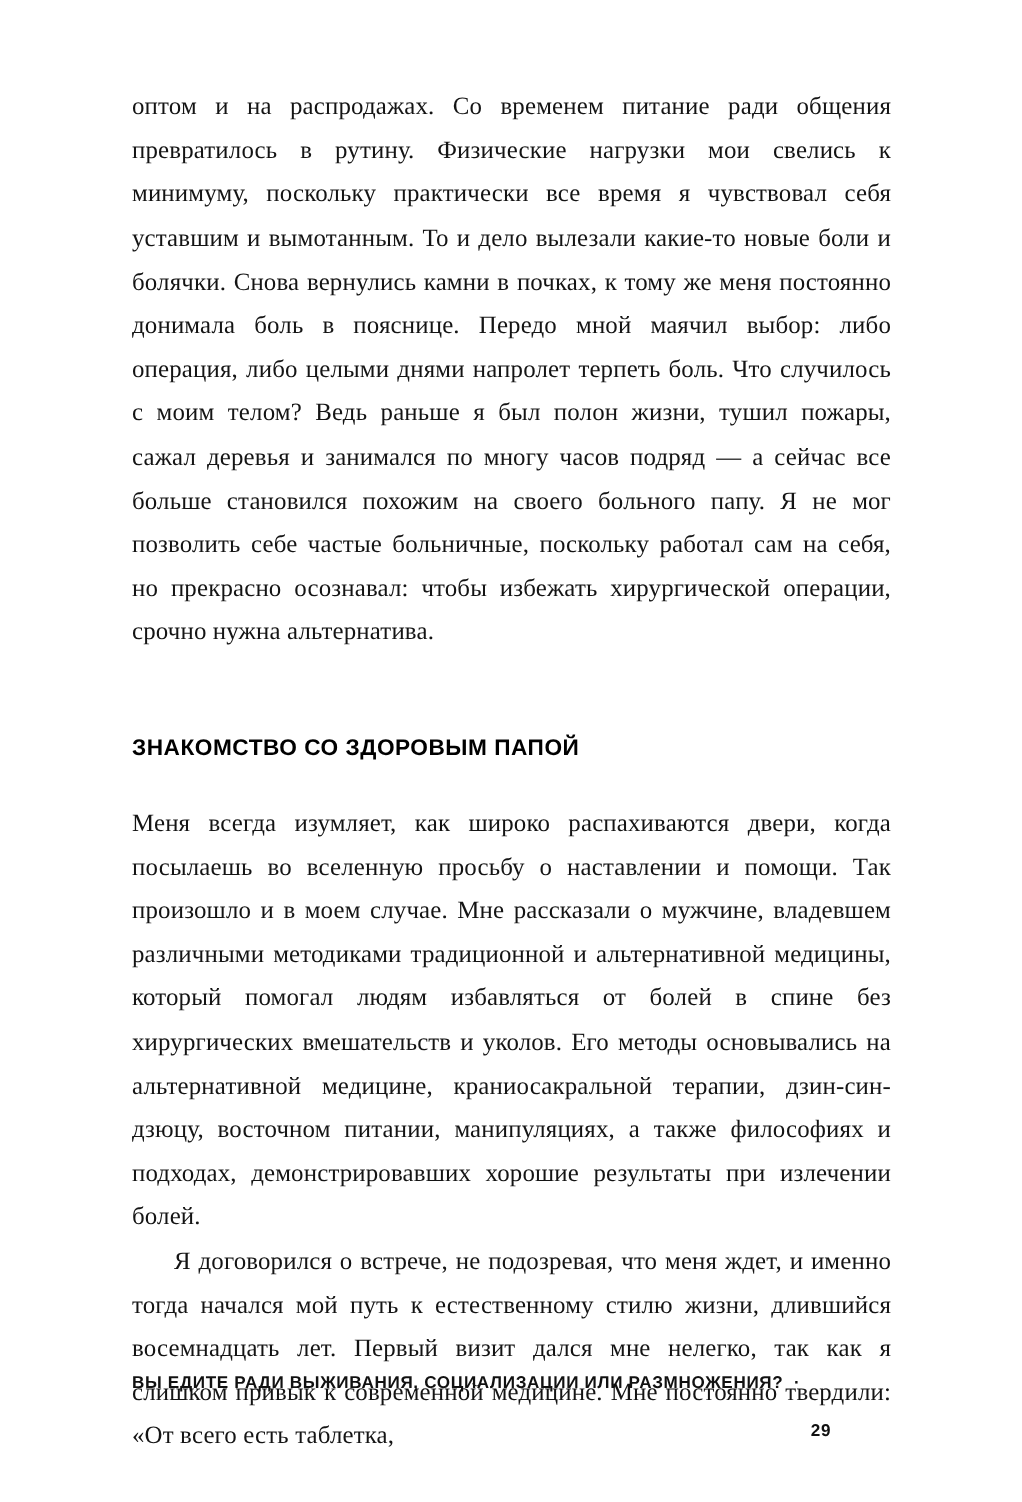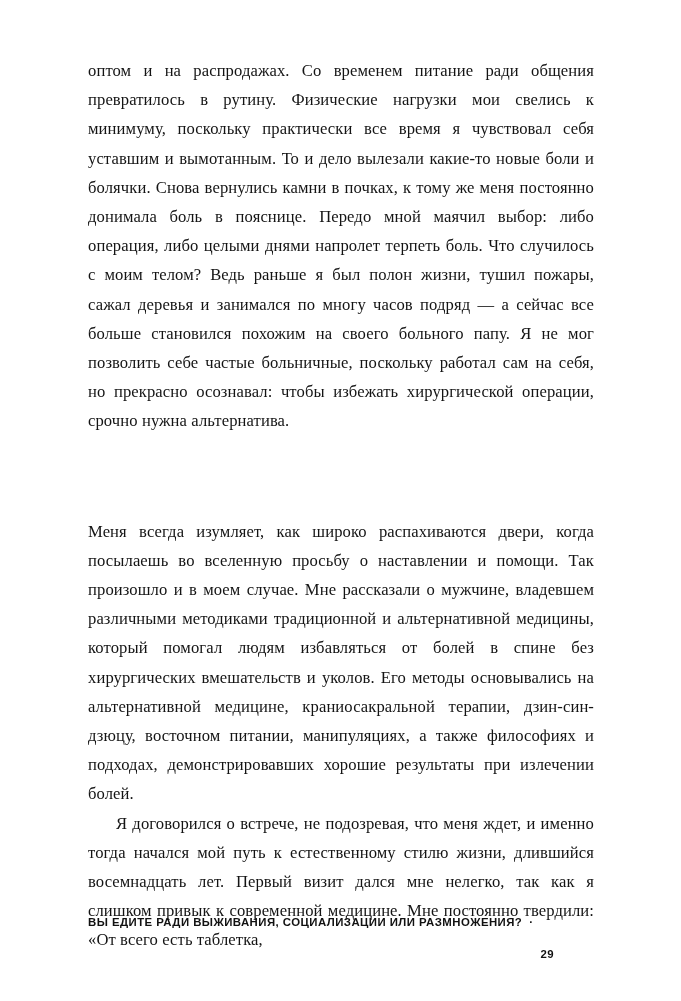--- a/index.html
+++ b/index.html
@@ -78,20 +78,21 @@
 <body>
 
 <div class="page">
 
   <div class="content">
 
     <p class="body-par">оптом и на распродажах. Со временем питание ради общения превратилось в рутину. Физические нагрузки мои свелись к минимуму, поскольку практически все время я чувствовал себя уставшим и вымотанным. То и дело вылезали какие-то новые боли и болячки. Снова вернулись камни в почках, к тому же меня постоянно донимала боль в пояснице. Передо мной маячил выбор: либо операция, либо целыми днями напролет терпеть боль. Что случилось с моим телом? Ведь раньше я был полон жизни, тушил пожары, сажал деревья и занимался по многу часов подряд — а сейчас все больше становился похожим на своего больного папу. Я не мог позволить себе частые больничные, поскольку работал сам на себя, но прекрасно осознавал: чтобы избежать хирургической операции, срочно нужна альтернатива.</p>
 
     <div class="gap-before-heading"></div>
 
+    <h2 class="section-heading">ЗНАКОМСТВО СО ЗДОРОВЫМ ПАПОЙ</h2>
 
     <div class="gap-after-heading"></div>
 
     <p class="body-par">Меня всегда изумляет, как широко распахиваются двери, когда посылаешь во вселенную просьбу о наставлении и помощи. Так произошло и в моем случае. Мне рассказали о мужчине, владевшем различными методиками традиционной и альтернативной медицины, который помогал людям избавляться от болей в спине без хирургических вмешательств и уколов. Его методы основывались на альтернативной медицине, краниосакральной терапии, дзин-син-дзюцу, восточном питании, манипуляциях, а также философиях и подходах, демонстрировавших хорошие результаты при излечении болей.</p>
 
     <div class="gap-between-pars"></div>
 
     <p class="body-par indent">Я договорился о встрече, не подозревая, что меня ждет, и именно тогда начался мой путь к естественному стилю жизни, длившийся восемнадцать лет. Первый визит дался мне нелегко, так как я слишком привык к современной медицине. Мне постоянно твердили: «От всего есть таблетка,</p>
 
   </div>

